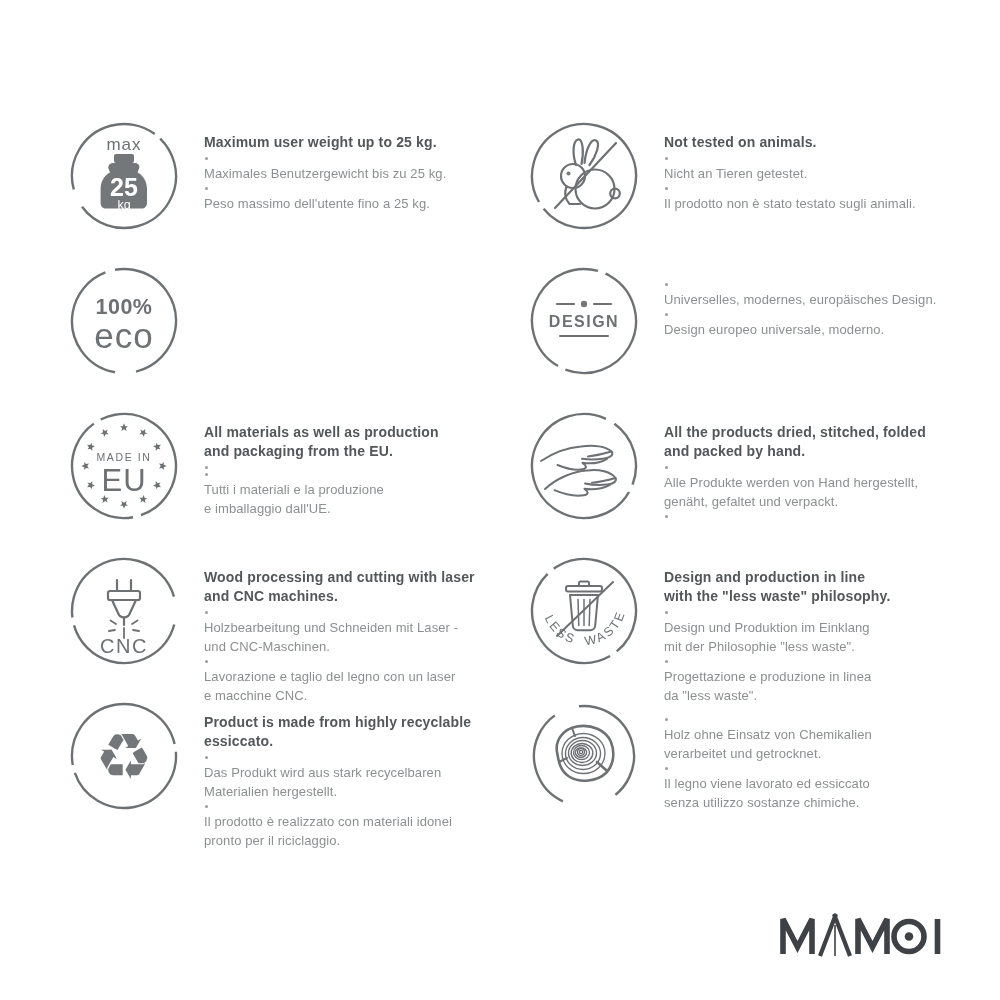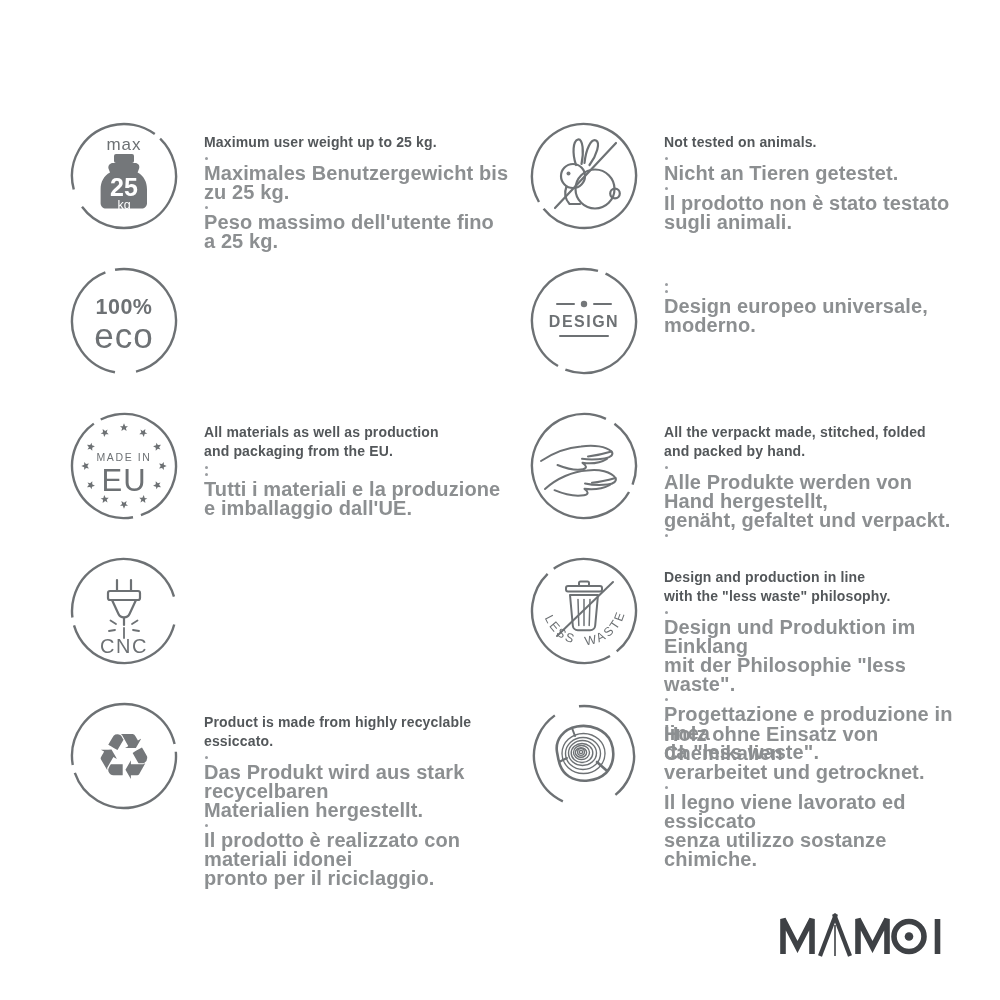--- a/index.html
+++ b/index.html
@@ -8,22 +8,22 @@
   .canvas { position:absolute; inset:0; background:#fff; overflow:hidden; }
   .grid { position:absolute; left:62px; top:118px; display:grid;
           grid-template-columns:448px 452px; grid-auto-rows:145px; }
   .feature { display:flex; align-items:flex-start; }
   .icon { width:112px; height:112px; flex:0 0 112px; margin:2px 0 0 6px; }
   .feature:nth-child(even) .icon { margin-left:18px; }
   .icon svg { display:block; width:112px; height:112px; }
   .texts { margin-left:24px; padding-top:15px; max-width:340px; }
   .t-en { font-size:14px; font-weight:bold; color:#53575a; line-height:19px;
           letter-spacing:.15px; white-space:pre-line; }
-  .t-tr { font-size:20px; color:#8c8f91; line-height:19px;
-          letter-spacing:.1px; white-space:pre-line;font-weight:bold; }
+  .t-tr { font-size:13px; color:#8c8f91; line-height:19px;
+          letter-spacing:.1px; white-space:pre-line; }
   .dot { display:block; width:3px; height:3px; border-radius:50%;
          background:#9a9da0; margin:4.5px 0 4px 1px; }
   .icon .ring { fill:none; stroke:#6d7174; stroke-width:2.4; }
   .icon .ln { fill:none; stroke:#6d7174; stroke-linecap:round; stroke-linejoin:round; }
   .icon .fl { fill:#74777a; stroke:none; }
   .icon text { fill:#6d7174; font-family:"Liberation Sans", sans-serif; }
   .logo { position:absolute; left:779px; top:911px; }
 </style>
 </head>
 <body>
@@ -94,20 +94,21 @@
             <line x1="29" y1="39" x2="46" y2="39"></line>
             <line x1="66" y1="39" x2="83" y2="39"></line>
             <line x1="32" y1="71" x2="80" y2="71"></line>
           </g>
           <circle class="fl" cx="56" cy="39" r="3.2"></circle>
           <text x="56" y="62" text-anchor="middle" font-size="16" font-weight="bold" letter-spacing="1.5">DESIGN</text>
         </svg>
       </div>
       <div class="texts">
         <span class="dot"></span>
+        <p class="t-tr">Universelles, modernes, europäisches Design.</p>
         <span class="dot"></span>
         <p class="t-tr">Design europeo universale, moderno.</p>
       </div>
     </section>
 
     <section class="feature">
       <div class="icon">
         <svg viewBox="0 0 112 112">
           <defs>
             <path id="star5" d="M0,-4.2 L1.23,-1.3 L4,-1.3 L1.9,0.5 L2.6,3.4 L0,1.8 L-2.6,3.4 L-1.9,0.5 L-4,-1.3 L-1.23,-1.3 Z"></path>
@@ -149,21 +150,21 @@
             <path d="M13,51 C25,43 39,37.5 53,36.5 C66,34.5 78,36.5 83.5,41.5 C86,44.5 83,47.5 76.5,48.5 C69,49.6 60,49.6 54,48.8"></path>
             <path d="M83.5,41.5 C77,43.5 68,45.5 60,46.4"></path>
             <path d="M79,48.8 C73,52.5 63,54 54.5,52.8 C58.5,55.5 59.5,58.3 55,59.3 C47,61 37,58 29.5,55"></path>
             <path d="M17,79 C29,68 45,61.5 59,60.5 C71,58.5 83.5,62 87.5,68 C89,71 86,73.8 79.5,74.5 C71.5,75.4 63,74.8 57,73.5"></path>
             <path d="M87.5,68 C80.5,70 72,72 64,72.8"></path>
             <path d="M82,74.8 C75,78.5 65,80 56.5,78.8 C60.5,81.5 61,84.3 56,85.2 C47.5,86.6 35.5,84 26.5,80.2"></path>
           </g>
         </svg>
       </div>
       <div class="texts">
-        <p class="t-en">All the verpackt made, stitched, folded
+        <p class="t-en">All the products dried, stitched, folded
 and packed by hand.</p>
         <span class="dot"></span>
         <p class="t-tr">Alle Produkte werden von Hand hergestellt,
 genäht, gefaltet und verpackt.</p>
         <span class="dot"></span>
       </div>
     </section>
 
     <section class="feature">
       <div class="icon">
@@ -178,20 +179,30 @@
           </g>
           <g class="ln" stroke-width="1.8">
             <line x1="56" y1="73" x2="56" y2="83"></line>
             <line x1="48" y1="69" x2="42.5" y2="65.5"></line>
             <line x1="64" y1="69" x2="69.5" y2="65.5"></line>
             <line x1="47" y1="75" x2="41" y2="76"></line>
             <line x1="65" y1="75" x2="71" y2="76"></line>
           </g>
           <text x="56" y="98" text-anchor="middle" font-size="20" letter-spacing="1.5">CNC</text>
         </svg>
+      </div>
+      <div class="texts">
+        <p class="t-en">Wood processing and cutting with laser
+and CNC machines.</p>
+        <span class="dot"></span>
+        <p class="t-tr">Holzbearbeitung und Schneiden mit Laser -
+und CNC-Maschinen.</p>
+        <span class="dot"></span>
+        <p class="t-tr">Lavorazione e taglio del legno con un laser
+e macchine CNC.</p>
       </div>
     </section>
 
     <section class="feature">
       <div class="icon">
         <svg viewBox="0 0 112 112">
           <circle class="ring" cx="56" cy="56" r="52" stroke-dasharray="150 8 160 8.7" transform="rotate(60 56 56)"></circle>
           <g class="ln" stroke-width="2">
             <rect x="51" y="26.5" width="10" height="4.5" rx="1.5"></rect>
             <rect x="38" y="31" width="36" height="5.5" rx="2"></rect>

